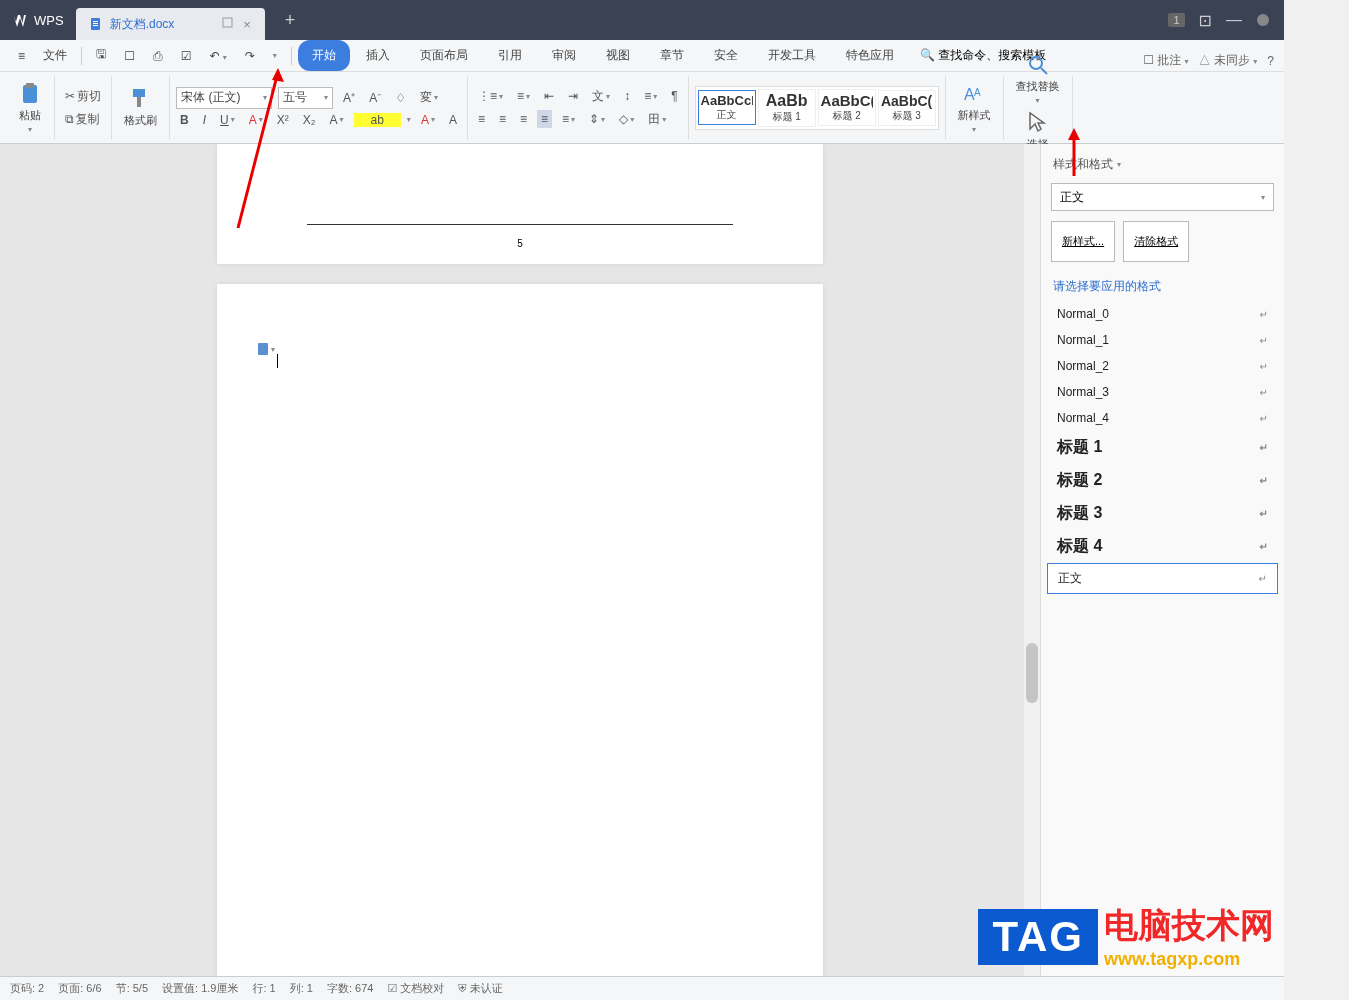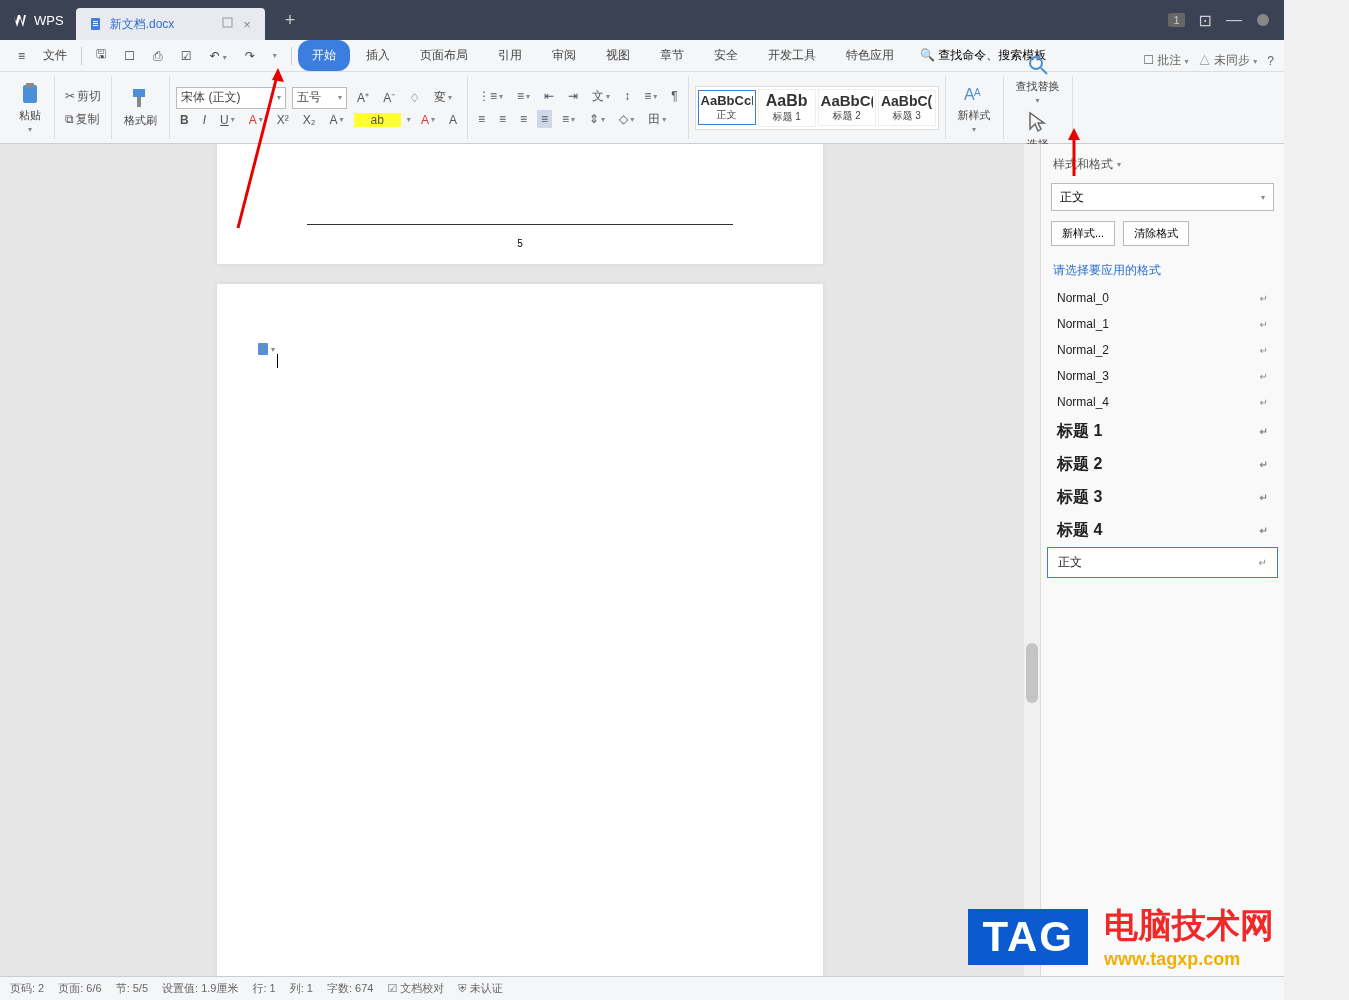--- a/index.html
+++ b/index.html
@@ -40,36 +40,36 @@
 .page.partial .hr { position: absolute; top: 80px; left: 90px; right: 90px; height: 1px; background: #333; }
 .page.partial .pgnum { position: absolute; top: 94px; left: 50%; transform: translateX(-50%); font-size: 10px; }
 .page.full { height: 760px; padding: 70px 60px; position: relative; }
 .page-marker { position: absolute; top: 58px; left: 40px; font-size: 10px; color: #5a8fd0; display: flex; align-items: center; gap: 2px; }
 .cursor { width: 1px; height: 14px; background: #000; display: inline-block; }
 
 .right-panel { position: absolute; top: 144px; bottom: 24px; right: 0; width: 244px; background: #f9f9fa; border-left: 1px solid #ddd; font-size: 12px; padding: 8px 0; overflow: hidden; }
 .panel-header { font-size: 12px; color: #555; padding: 4px 12px; display: flex; align-items: center; }
 .panel-dropdown { margin: 6px 10px; height: 28px; border: 1px solid #bbb; background: #fff; display: flex; align-items: center; justify-content: space-between; padding: 0 8px; cursor: pointer; }
 .panel-btns { display: flex; gap: 8px; padding: 4px 10px; }
-.panel-btns button { flex: none; padding: 4px 10px; font-size: 11px; background: #fff; border: 1px solid #bbb; cursor: pointer; }
+.panel-btns button { flex: none; padding: 12px 10px; font-size: 11px; background: #fff; border: 1px solid #bbb; cursor: pointer; text-decoration: underline; }
 .panel-label { color: #2c6fcf; padding: 12px 12px 6px; }
 .style-list { padding: 0 6px; }
 .style-row { padding: 6px 10px; display: flex; justify-content: space-between; align-items: center; cursor: pointer; color: #222; }
 .style-row .mark { color: #888; font-size: 10px; }
 .style-row.heading { font-weight: bold; font-size: 16px; font-family: serif; }
 .style-row.selected { border: 1px solid #3b7ee0; background: #fff; }
 
 .vscroll { position: absolute; top: 144px; bottom: 24px; right: 244px; width: 16px; background: #f0f0f0; }
 .vscroll .thumb { position: absolute; left: 2px; right: 2px; top: 60%; height: 60px; background: #c4c4c4; border-radius: 6px; }
 
 .statusbar { position: absolute; bottom: 0; left: 0; right: 0; height: 24px; background: #f5f6f8; border-top: 1px solid #ccc; display: flex; align-items: center; padding: 0 10px; font-size: 11px; color: #666; gap: 14px; }
 
 .arrow { position: absolute; pointer-events: none; }
 
-.watermark { position: absolute; right: 10px; bottom: 30px; display: flex; align-items: center; gap: 16px; }
+.watermark { position: absolute; right: 10px; bottom: 30px; display: flex; align-items: center; gap: 6px; }
 .tag-box { background: #0b5ad0; color: #fff; font-weight: 900; font-size: 42px; padding: 4px 14px; font-family: Arial Black, sans-serif; letter-spacing: 2px; }
 .tag-text { display: flex; flex-direction: column; font-family: "SimHei"; }
 .tag-text .cn { color: #f02828; font-size: 34px; font-weight: bold; }
 .tag-text .url { color: #f0b000; font-size: 18px; font-weight: bold; }
 
 svg { display: block; }
 .dd { font-size: 8px; color: #888; }
 </style>
 </head>
 <body>
@@ -156,21 +156,21 @@
     <div class="ribbon-btn">
       <svg class="ico" viewBox="0 0 24 24">
           <rect x="4" y="2" width="12" height="8" fill="#4a90d9"></rect>
           <rect x="8" y="10" width="4" height="10" fill="#888"></rect>
         </svg>
       <span>格式刷</span>
     </div>
   </div>
   <div class="ribbon-group">
     <div class="row">
-      <div class="font-input" style="width:110px;">
+      <div class="font-input" style="width:96px;">
           <span>宋体 (正文)</span>
           <span class="dd">▾</span>
         </div>
       <div class="font-input" style="width:55px;">
           <span>五号</span>
           <span class="dd">▾</span>
         </div>
       <span class="mini-btn">A⁺</span>
       <span class="mini-btn">A⁻</span>
       <span class="mini-btn">♢</span>

